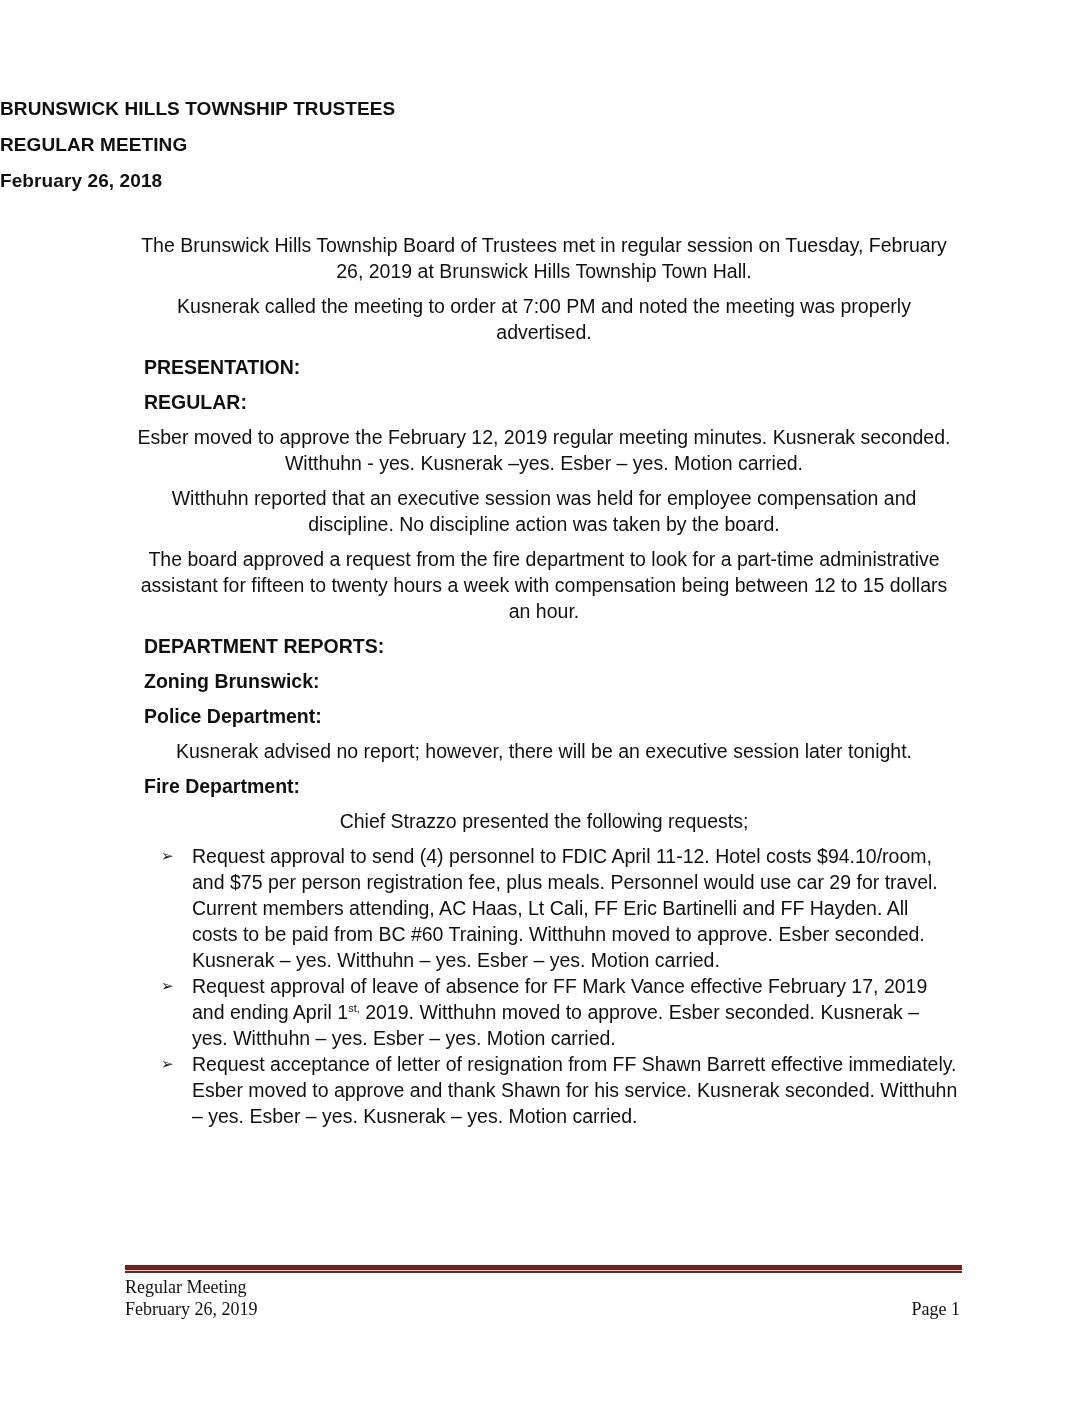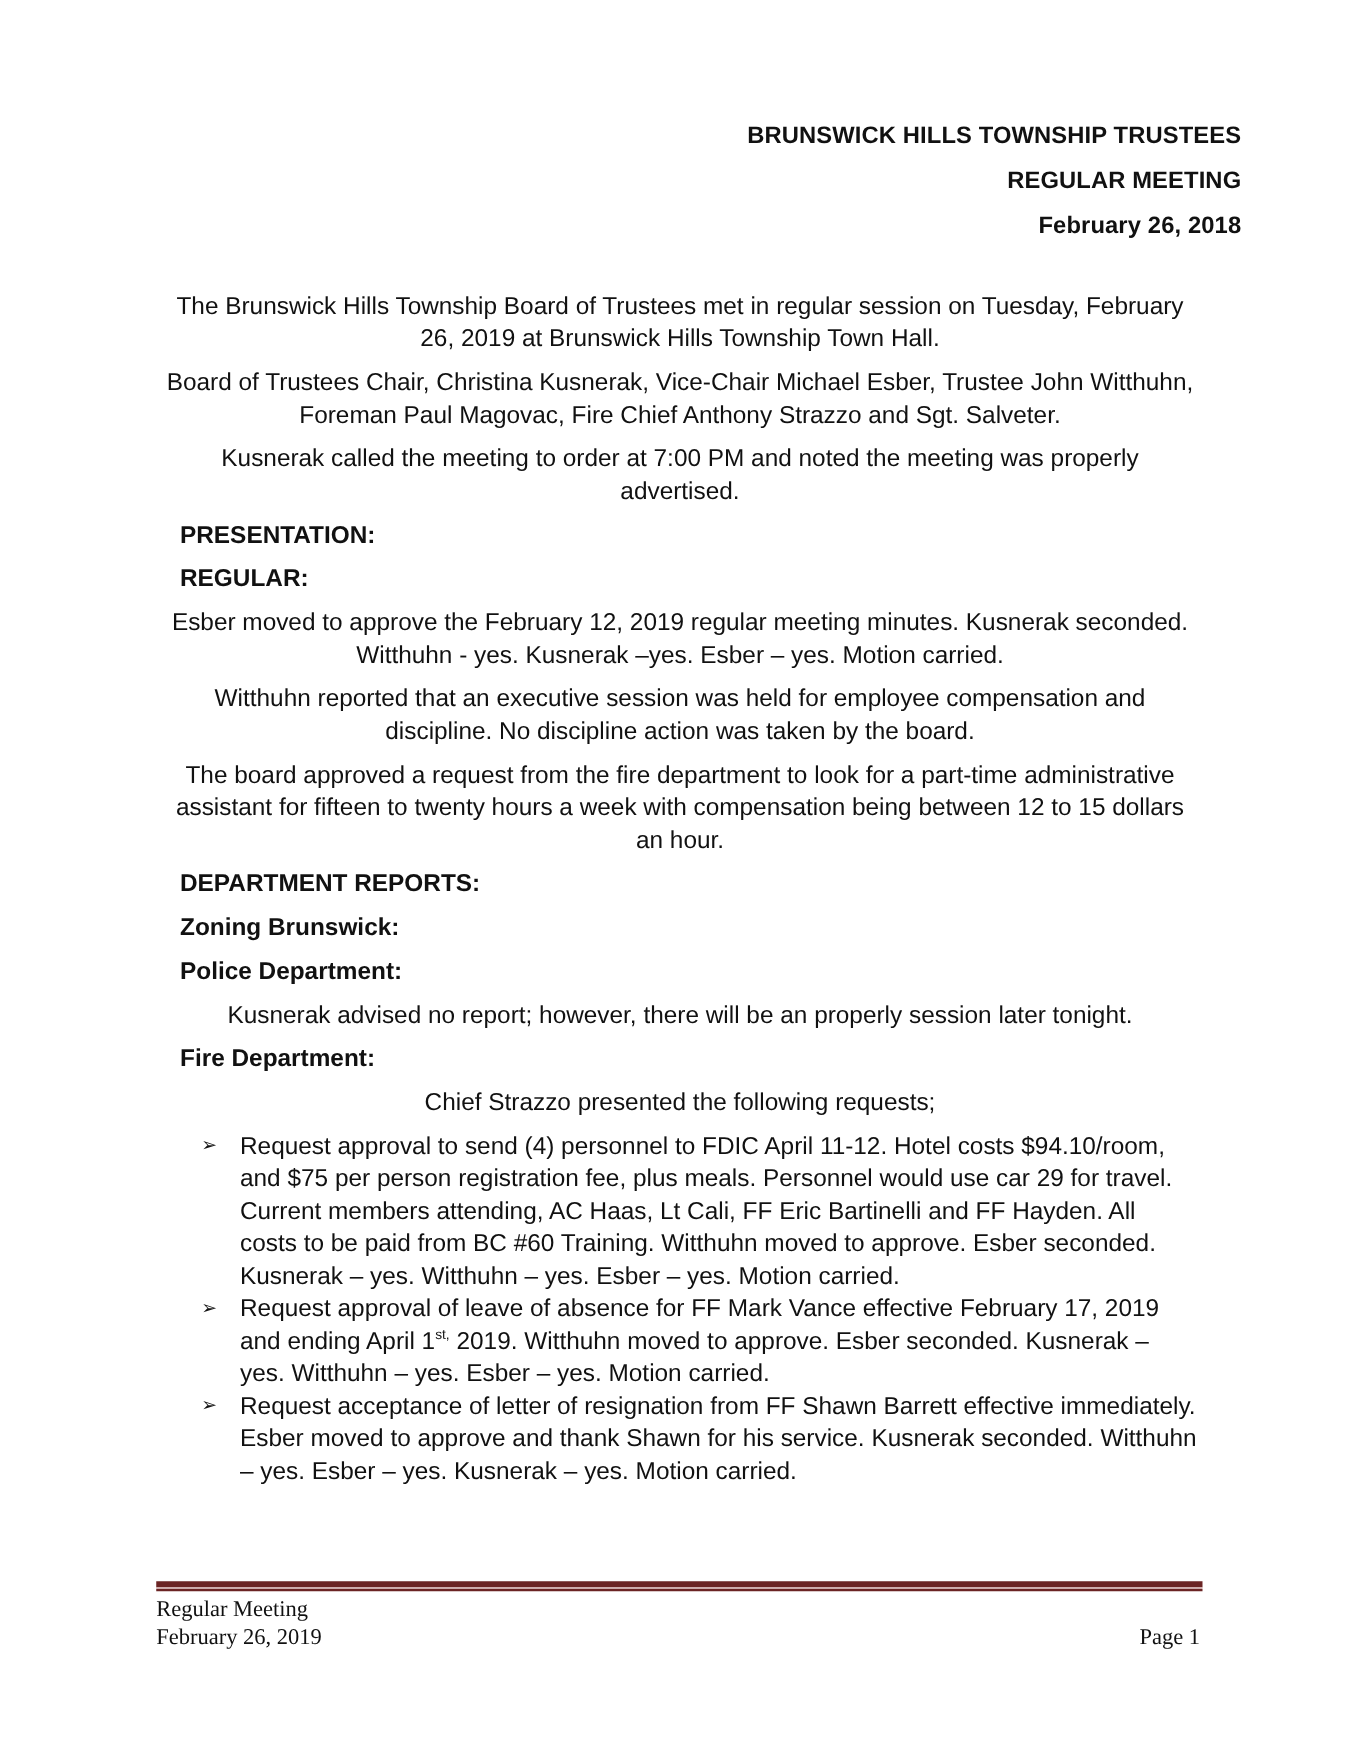--- a/index.html
+++ b/index.html
@@ -20,21 +20,21 @@
       left: 0; top: 0;
       width: 1088px;
       height: 1408px;
       background: #ffffff;
     }
     .title-block {
       position: absolute;
       left: 0;
       top: 97px;
       width: 993px;
-      text-align: right;
+      text-align: left;
     }
     .title-line {
       font-weight: bold;
       font-size: 19px;
       line-height: 24px;
       margin: 0 0 12px 0;
       letter-spacing: 0.1px;
     }
     .body {
       position: absolute;
@@ -116,34 +116,33 @@
 <div class="page">
 
   <div class="title-block">
     <div class="title-line">BRUNSWICK HILLS TOWNSHIP TRUSTEES</div>
     <div class="title-line">REGULAR MEETING</div>
     <div class="title-line">February 26, 2018</div>
   </div>
 
   <div class="body">
     <p class="para">The Brunswick Hills Township Board of Trustees met in regular session on Tuesday, February 26, 2019 at Brunswick Hills Township Town Hall.</p>
-    <p class="para">Board of Trustees Chair, Christina Kusnerak, Vice-Chair Michael Esber, Trustee John Witthuhn, Foreman Paul Magovac, Fire Chief Anthony Strazzo and Sgt. Salveter.</p>
     <p class="para">Kusnerak called the meeting to order at 7:00 PM and noted the meeting was properly advertised.</p>
 
     <div class="heading">PRESENTATION:</div>
 
     <div class="heading">REGULAR:</div>
     <p class="para">Esber moved to approve the February 12, 2019 regular meeting minutes. Kusnerak seconded. Witthuhn - yes. Kusnerak –yes. Esber – yes. Motion carried.</p>
     <p class="para">Witthuhn reported that an executive session was held for employee compensation and discipline. No discipline action was taken by the board.</p>
     <p class="para">The board approved a request from the fire department to look for a part-time administrative assistant for fifteen to twenty hours a week with compensation being between 12 to 15 dollars an hour.</p>
 
     <div class="heading">DEPARTMENT REPORTS:</div>
     <div class="heading">Zoning Brunswick:</div>
     <div class="heading">Police Department:</div>
-    <p class="para">Kusnerak advised no report; however, there will be an properly session later tonight.</p>
+    <p class="para">Kusnerak advised no report; however, there will be an executive session later tonight.</p>
 
     <div class="heading">Fire Department:</div>
     <p class="para">Chief Strazzo presented the following requests;</p>
 
     <ul class="bullets">
       <li class="bullet">
         <span class="bullet-icon">➢</span>
         <span>Request approval to send (4) personnel to FDIC April 11-12. Hotel costs $94.10/room, and $75 per person registration fee, plus meals. Personnel would use car 29 for travel. Current members attending, AC Haas, Lt Cali, FF Eric Bartinelli and FF Hayden. All costs to be paid from BC #60 Training. Witthuhn moved to approve. Esber seconded. Kusnerak – yes. Witthuhn – yes. Esber – yes. Motion carried.</span>
       </li>
       <li class="bullet">

